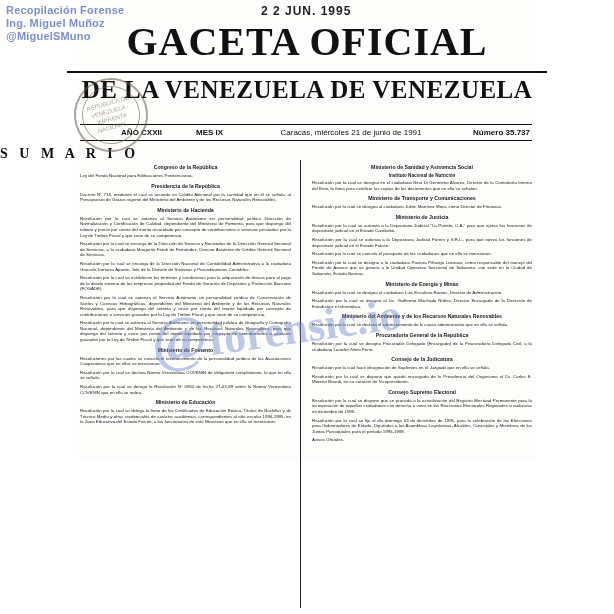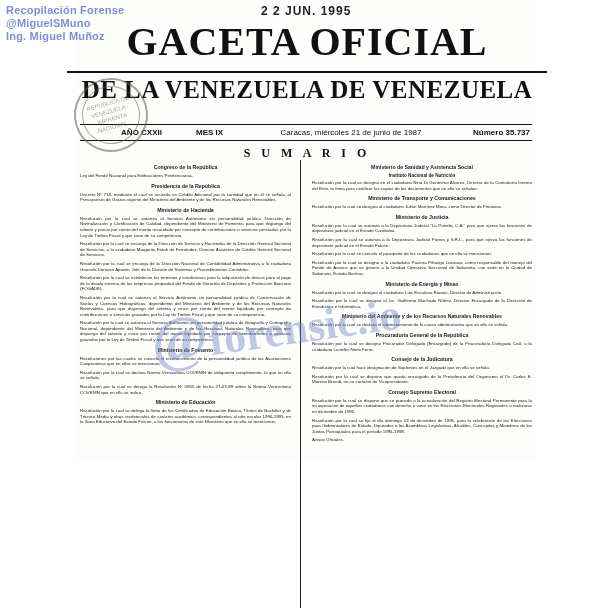--- a/index.html
+++ b/index.html
@@ -103,23 +103,23 @@
     font-family:"Liberation Sans", sans-serif;
     font-size:8px;
     font-weight:bold;
   }
   .issueline .c1{width:72px;text-align:right;padding-left:10px;}
   .issueline .c2{width:72px;text-align:left;padding-left:34px;}
   .issueline .c3{flex:1;text-align:center;font-weight:normal;font-size:8px;}
   .issueline .c4{width:96px;text-align:right;padding-right:2px;}
   
   .sumario{
-    position:absolute;left:0;top:146px;width:614px;text-align:center;
-    font-family:"Liberation Serif", serif;
-    font-size:12px;
+    position:absolute;left:0;top:146px;width:614px;text-align:left;
+    font-family:"Liberation Serif", serif;
+    font-size:14px;
     font-weight:bold;
     letter-spacing:4px;
   }
   
   .cols{
     position:absolute;
     left:80px;top:160px;
     width:452px;height:448px;
     display:flex;
     gap:10px;
@@ -157,40 +157,40 @@
 </head>
 <body>
 
 <div class="page">
 
   <div class="edge-l"></div>
   <div class="edge-r"></div>
 
   <div class="wm-tl">
     <div>Recopilación Forense</div>
+    <div>Ing. Miguel Muñoz</div>
     <div>@MiguelSMuno</div>
-    <div>Ing. Miguel Muñoz</div>
   </div>
 
   <div class="datestamp">2 2 JUN. 1995</div>
 
   <div class="masthead">
     <div class="gaceta">GACETA OFICIAL</div>
     <div class="rule"></div>
     <div class="republica">DE LA VENEZUELA DE VENEZUELA</div>
   </div>
 
   <div class="seal">
     <div class="inner">REPUBLICA DE VENEZUELA · IMPRENTA NACIONAL ·</div>
   </div>
 
   <div class="issueline">
     <div class="c1">AÑO CXXII</div>
     <div class="c2">MES IX</div>
-    <div class="c3">Caracas, miércoles 21 de junio de 1987</div>
+    <div class="c3">Caracas, miércoles 21 de junio de 1991</div>
     <div class="c4">Número 35.737</div>
   </div>
 
   <div class="sumario">S U M A R I O</div>
 
   <div class="cols">
     <div class="col left" id="col-left">
         <div class="hdr">Congreso de la República</div>
         <p class="it">Ley del Fondo Nacional para Edificaciones Penitenciarias.</p>
         <div class="hdr">Presidencia de la República</div>

